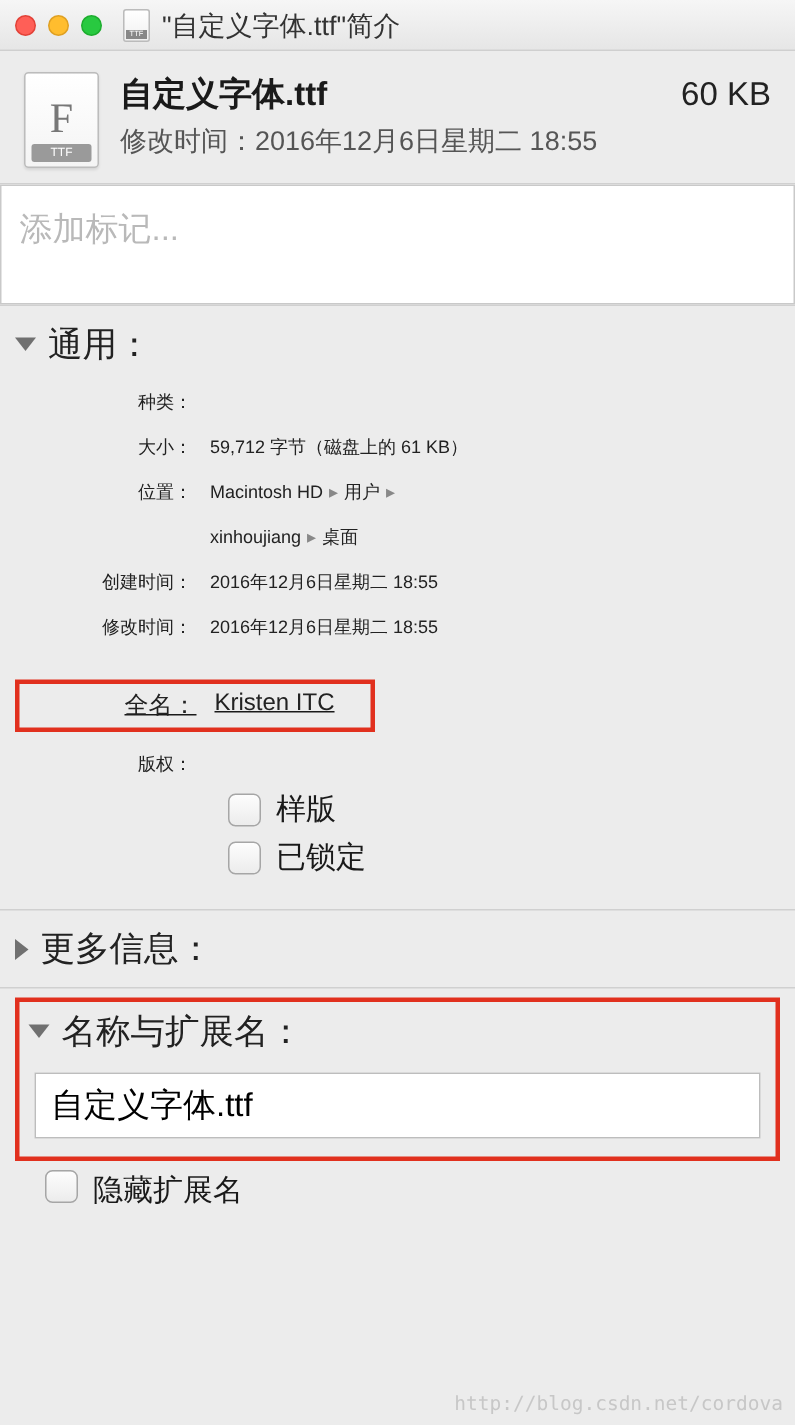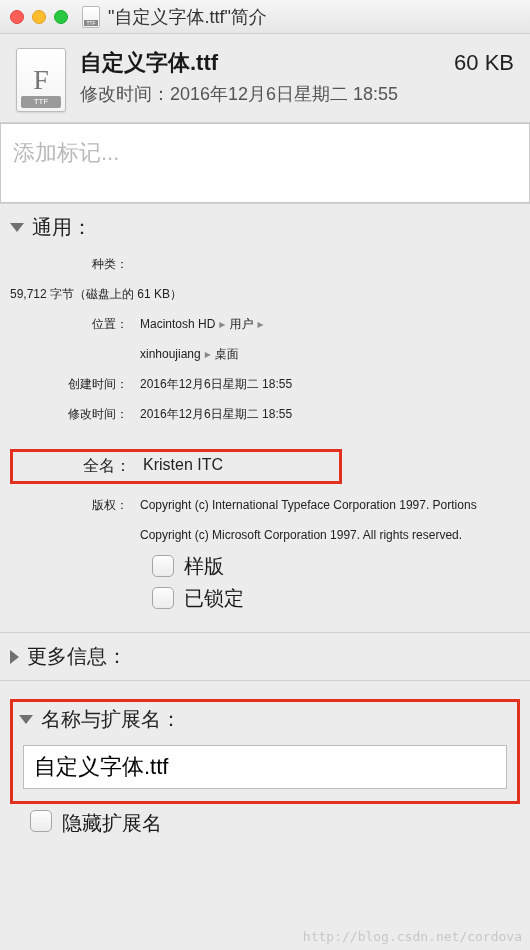--- a/index.html
+++ b/index.html
@@ -85,21 +85,21 @@
     padding: 14px 12px 34px 12px;
   }
   .tags-placeholder { color: #b9b9b9; font-size: 22px; }
 
   .section {
     border-top: 1px solid #d0d0d0;
     padding: 6px 10px;
   }
   .section-header {
     display: flex; align-items: center;
-    font-size: 20px; color: #222;
+    font-size: 23px; color: #222;
     cursor: pointer;
     padding: 4px 0;
   }
   .tri {
     width: 0; height: 0;
     margin-right: 8px;
   }
   .tri.down {
     border-left: 7px solid transparent;
     border-right: 7px solid transparent;
@@ -121,21 +121,22 @@
   }
   .kv-value { flex: 1; color: #222; }
   .crumb-sep { color: #888; padding: 0 4px; }
   .kv-spacer { height: 14px; }
 
   .highlight-red {
     border: 3px solid #e1301e;
     padding: 4px 6px 4px 0;
     margin: 6px 0;
     display: flex;
-    width: 332px;
+    width: 240px;
+    text-decoration: underline;
   }
 
   .checkbox-row {
     display: flex; align-items: center;
     margin-left: 142px;
     font-size: 20px; line-height: 32px;
     gap: 10px;
   }
   .chk {
     width: 22px; height: 22px;
@@ -205,20 +206,21 @@
 <div class="section">
   <div class="section-header">
     <span class="tri down"></span>
     <span>通用：</span>
   </div>
   <div class="kv-list">
     <div class="kv-row">
       <div class="kv-label">种类：</div>
     </div>
     <div class="kv-row">
+      <div class="kv-label">大小：</div>
       <div class="kv-value">59,712 字节（磁盘上的 61 KB）</div>
     </div>
     <div class="kv-row">
       <div class="kv-label">位置：</div>
       <div class="kv-value">
         <span>Macintosh HD</span><span class="crumb-sep">▸</span><span>用户</span><span class="crumb-sep">▸</span><br>
         <span>xinhoujiang</span><span class="crumb-sep">▸</span><span>桌面</span>
       </div>
     </div>
     <div class="kv-row">
@@ -229,41 +231,40 @@
       <div class="kv-label">修改时间：</div>
       <div class="kv-value">2016年12月6日星期二 18:55</div>
     </div>
     <div class="kv-spacer"></div>
     <div class="highlight-red">
       <div class="kv-label">全名：</div>
       <div class="kv-value">Kristen ITC</div>
     </div>
     <div class="kv-row">
       <div class="kv-label">版权：</div>
-      <div class="kv-value">Copyright (c) International Typeface Corporation 1997. Portions Copyright (c) Microsoft Corporation 1997.  All rights reserved.</div>
     </div>
     <div class="checkbox-row">
       <div class="chk"></div>
       <span>样版</span>
     </div>
     <div class="checkbox-row">
       <div class="chk"></div>
       <span>已锁定</span>
     </div>
   </div>
 </div>
 
 <div class="section">
   <div class="section-header">
     <span class="tri right"></span>
     <span>更多信息：</span>
   </div>
 </div>
 
-<div class="section" style="padding:18px 4px;">
+<div class="section" style="padding:6px 4px;">
   <div class="name-ext-wrap">
     <div class="section-header" style="padding-left:6px;">
       <span class="tri down"></span>
       <span>名称与扩展名：</span>
     </div>
     <input class="name-input" type="text" value="自定义字体.ttf" style="">
   </div>
   <div class="hide-ext-row">
     <div class="chk"></div>
     <span>隐藏扩展名</span>

